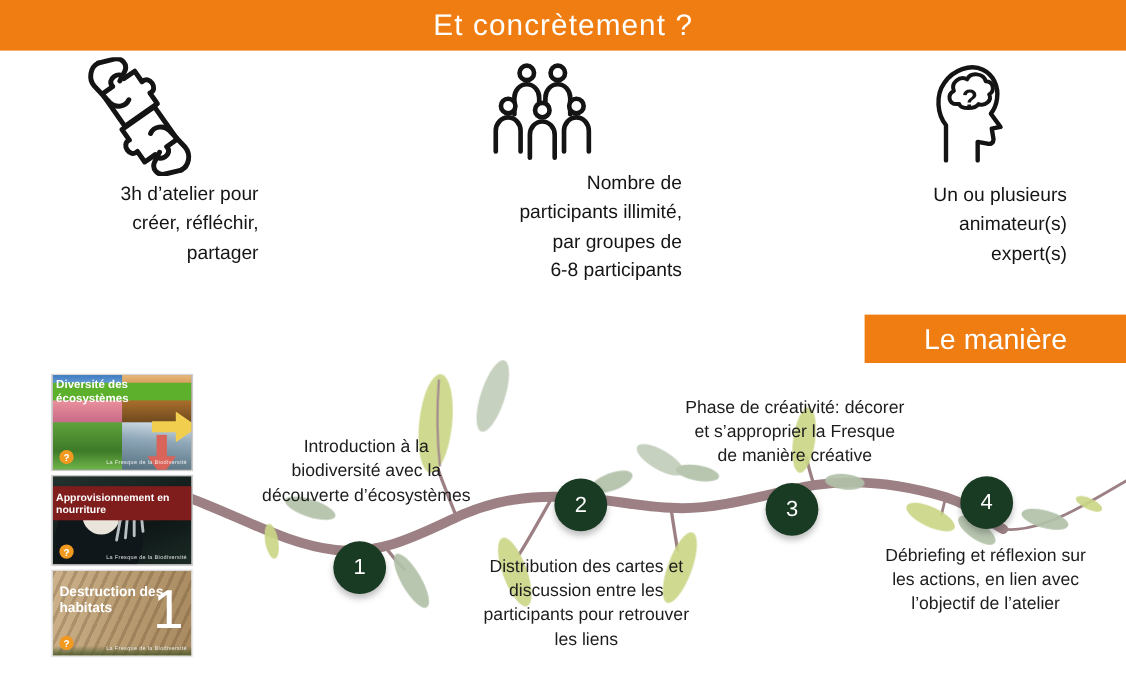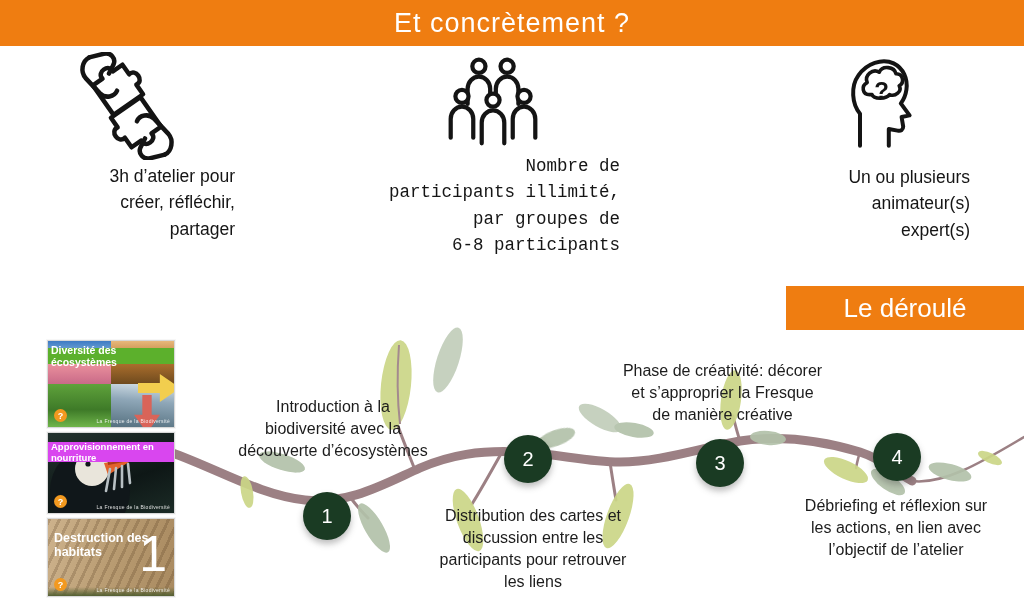--- a/index.html
+++ b/index.html
@@ -11,21 +11,21 @@
               display:flex;align-items:center;justify-content:center;}
   .top-banner h1{margin:0;font-size:27px;font-weight:500;color:#fff;letter-spacing:1px;}
 
   
   .feature-icon{position:absolute;}
   .feature-text{position:absolute;margin:0;text-align:right;font-size:17.5px;line-height:1.5;
                 color:#151515;white-space:pre-line;}
   .f1-icon{left:68px;top:52px;width:118px;height:108px;}
   .f1-text{left:30px;top:163px;width:205px;}
   .f2-icon{left:441px;top:55px;width:104px;height:94px;}
-  .f2-text{left:380px;top:153px;width:240px;font-family:Liberation Mono, monospace;}
+  .f2-text{left:380px;top:153px;width:240px;}
   .f3-icon{left:836px;top:52px;width:80px;height:98px;}
   .f3-text{left:750px;top:164px;width:220px;}
 
   
   .section-banner{position:absolute;top:286px;height:44px;background:#EF7D11;color:#fff;
                   display:flex;align-items:center;justify-content:center;font-size:26px;}
   .banner-cards{left:0;width:238px;}
   .banner-deroule{left:786px;width:238px;}
 
   
@@ -35,21 +35,21 @@
   .card2{top:432px;height:80px;}
   .card3{top:518px;height:77px;}
   .photo-grid{position:absolute;inset:0;display:grid;grid-template-columns:1fr 1fr;grid-template-rows:1fr 1fr;}
   .q-tl{background:linear-gradient(180deg,#3E7BC4 0%,#7FB0D8 30%,#E98F9C 55%,#C96A88 100%);}
   .q-tr{background:linear-gradient(180deg,#E8B87A 0%,#B5742F 45%,#6E4A1E 100%);}
   .q-bl{background:linear-gradient(180deg,#5FA23B 0%,#3E7A28 60%,#6FB54A 100%);}
   .q-br{background:linear-gradient(185deg,#D7E3EA 0%,#8FA7B8 40%,#55707F 100%);}
   .card-banner{position:absolute;left:0;right:0;display:flex;align-items:center;
                color:#fff;font-weight:700;padding-left:3px;}
   .card1 .card-banner{top:7px;height:16px;background:#5CB02C;font-size:10.5px;}
-  .card2 .card-banner{top:9px;height:20px;background:#d946ef;font-size:9.5px;}
+  .card2 .card-banner{top:9px;height:31px;background:#7f1d1d;font-size:9.5px;}
   .arrow-right{position:absolute;right:-6px;top:33px;width:42px;height:28px;background:#F2CE4E;
                clip-path:polygon(0 32%,52% 32%,52% 0,100% 50%,52% 100%,52% 68%,0 68%);}
   .arrow-down{position:absolute;right:14px;bottom:-6px;width:26px;height:38px;background:#D96459;
               clip-path:polygon(32% 0,68% 0,68% 52%,100% 52%,50% 100%,0 52%,32% 52%);}
   .qmark{position:absolute;left:6px;bottom:5px;width:13px;height:13px;border-radius:50%;
          background:#F2991F;color:#fff;font-size:9px;font-weight:700;display:flex;
          align-items:center;justify-content:center;}
   .card-caption{position:absolute;right:4px;bottom:3px;font-size:5px;color:rgba(255,255,255,.85);
                 letter-spacing:.3px;}
   .card2-bg{position:absolute;inset:0;background:linear-gradient(160deg,#23332F,#0E1716 60%,#1B2B26);}
@@ -126,21 +126,21 @@
       <path d="M30 116 L30 76 C20 64 18 42 28 28 C38 13 58 6 72 13 C84 19 90 32 88 46 C87 53 85 58 81 63 L92 78 L82 80 L84 92 C84 96 81 98 77 97 L66 95 L66 116"></path>
       <path d="M42 52 C33 52 31 41 39 37 C35 28 46 19 54 24 C58 15 73 17 75 26 C84 26 86 37 79 41 C83 48 74 55 67 52 C63 58 47 58 45 52 Z" fill="#fff" stroke-width="4.5"></path>
     </g>
     <text x="57" y="57" font-size="30" font-weight="700" fill="#141414" text-anchor="middle" font-family="Liberation Sans, sans-serif">?</text>
   </svg>
   <p class="feature-text f3-text">Un ou plusieurs
 animateur(s)
 expert(s)</p>
 
   <div class="section-banner banner-deroule">
-    <span>Le déroulé</span>
+    <span>Le manière</span>
   </div>
 
   <svg class="vine" width="1024" height="616" viewBox="0 0 1024 616">
     <g fill="none" stroke="#9C8084" stroke-linecap="round">
       <path stroke-width="9" d="M170 452 C220 470 260 495 305 500 C350 504 380 486 420 468 C450 455 480 450 520 452 C560 454 585 462 620 462 C660 462 700 448 740 441 C780 435 820 440 860 452 C885 460 900 475 912 481"></path>
       <path stroke-width="2.5" d="M912 481 C945 485 985 460 1024 437"></path>
       <path stroke-width="3" d="M415 470 C408 452 402 438 398 426"></path>
       <path stroke-width="3" d="M350 497 C356 505 362 512 368 518"></path>
       <path stroke-width="3" d="M502 452 C492 470 482 488 472 504"></path>
       <path stroke-width="3" d="M610 462 C612 476 614 488 616 500"></path>

